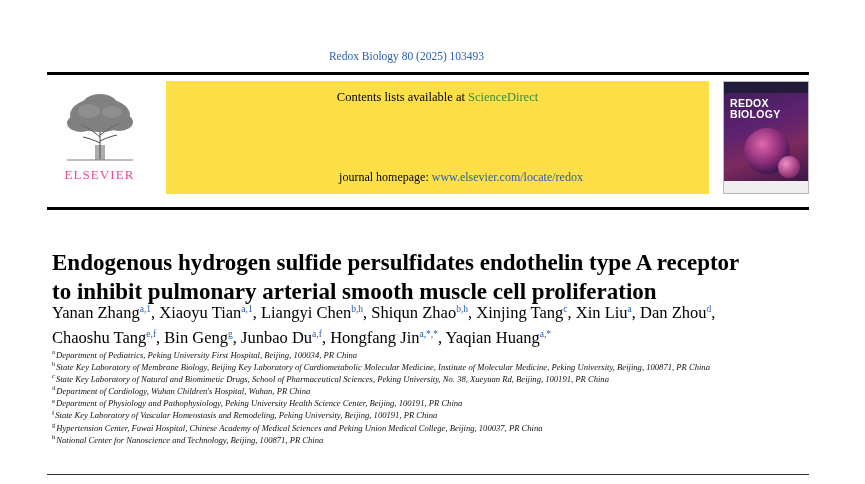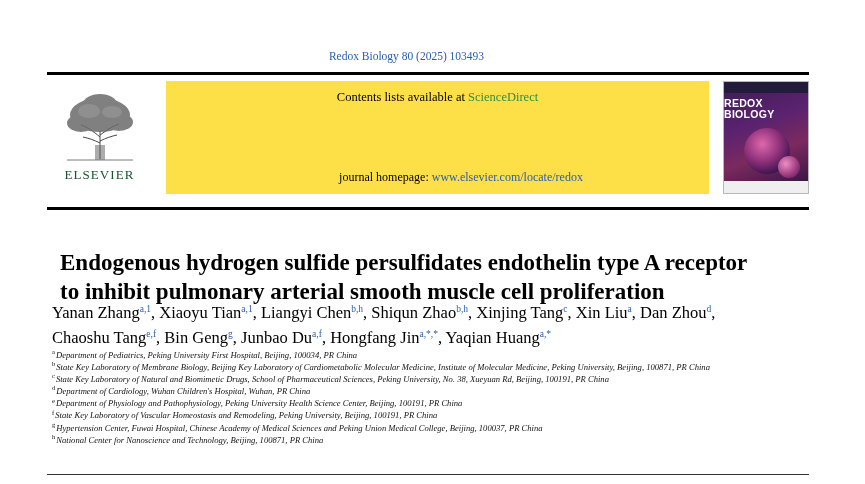--- a/index.html
+++ b/index.html
@@ -69,21 +69,21 @@
     align-items: center;
     justify-content: flex-start;
     padding-top: 4px;
     box-sizing: border-box;
   }
   .tree-svg { display:block; }
   .elsevier-word {
     font-family: "Liberation Serif", serif;
     font-size: 13px;
     letter-spacing: 1.1px;
-    color: #14532d;
+    color: #ec4899;
     margin-top: 2px;
     font-weight: normal;
   }
 
   .journal-band {
     flex: 1 1 auto;
     background: #fde047;
     margin-left: 14px;
     margin-right: 14px;
     display: flex;
@@ -128,21 +128,21 @@
   }
   .cover-top-bar {
     position: absolute;
     top: 0; left: 0; right: 0;
     height: 11px;
     background: #231b3a;
   }
   .cover-title {
     position: absolute;
     top: 16px;
-    left: 0;
+    left: 6px;
     color: #ffffff;
     font-family: "Liberation Sans", sans-serif;
     font-size: 10.5px;
     font-weight: bold;
     line-height: 10.5px;
     letter-spacing: 0.3px;
   }
   .cover-blob {
     position: absolute;
     width: 46px; height: 46px;
@@ -163,21 +163,21 @@
     position: absolute;
     bottom: 0; left: 0; right: 0;
     height: 12px;
     background: #efefef;
   }
 
   
   .title {
     position: absolute;
     top: 233px;
-    left: 60px;
+    left: 52px;
     width: 700px;
     font-size: 23px;
     line-height: 29px;
     color: #000;
     font-family: "Liberation Serif", serif;
   }
 
   
   .authors {
     position: absolute;

